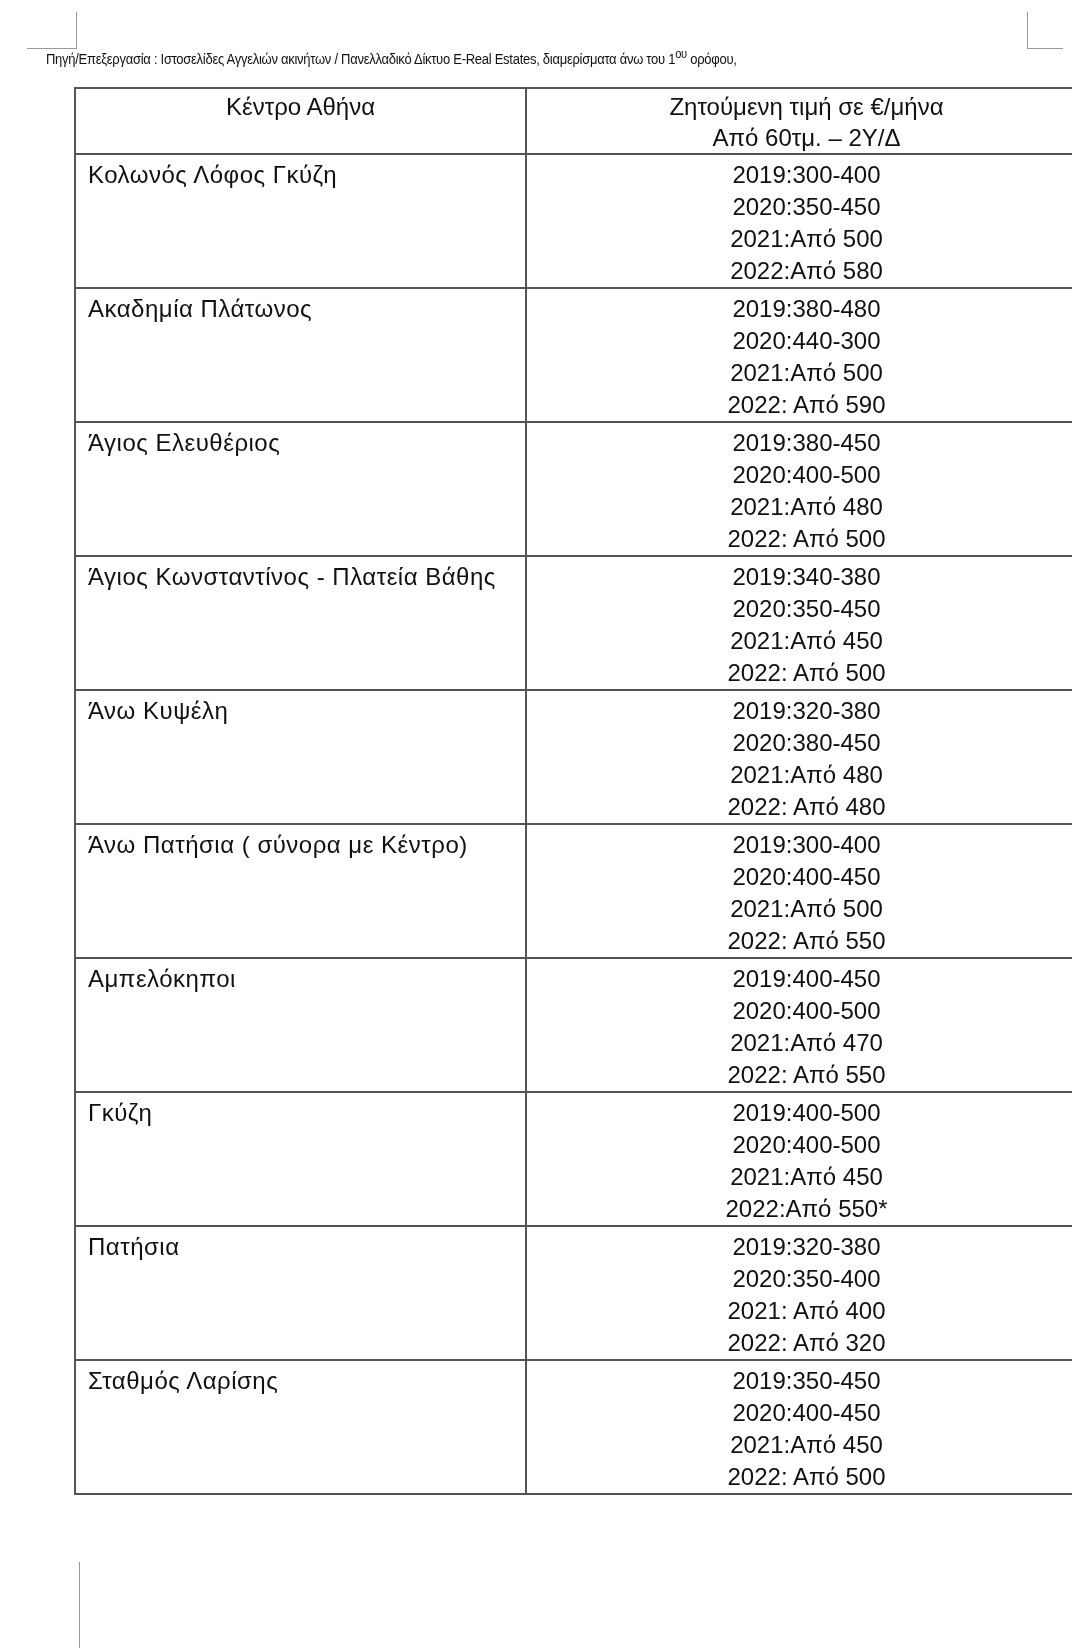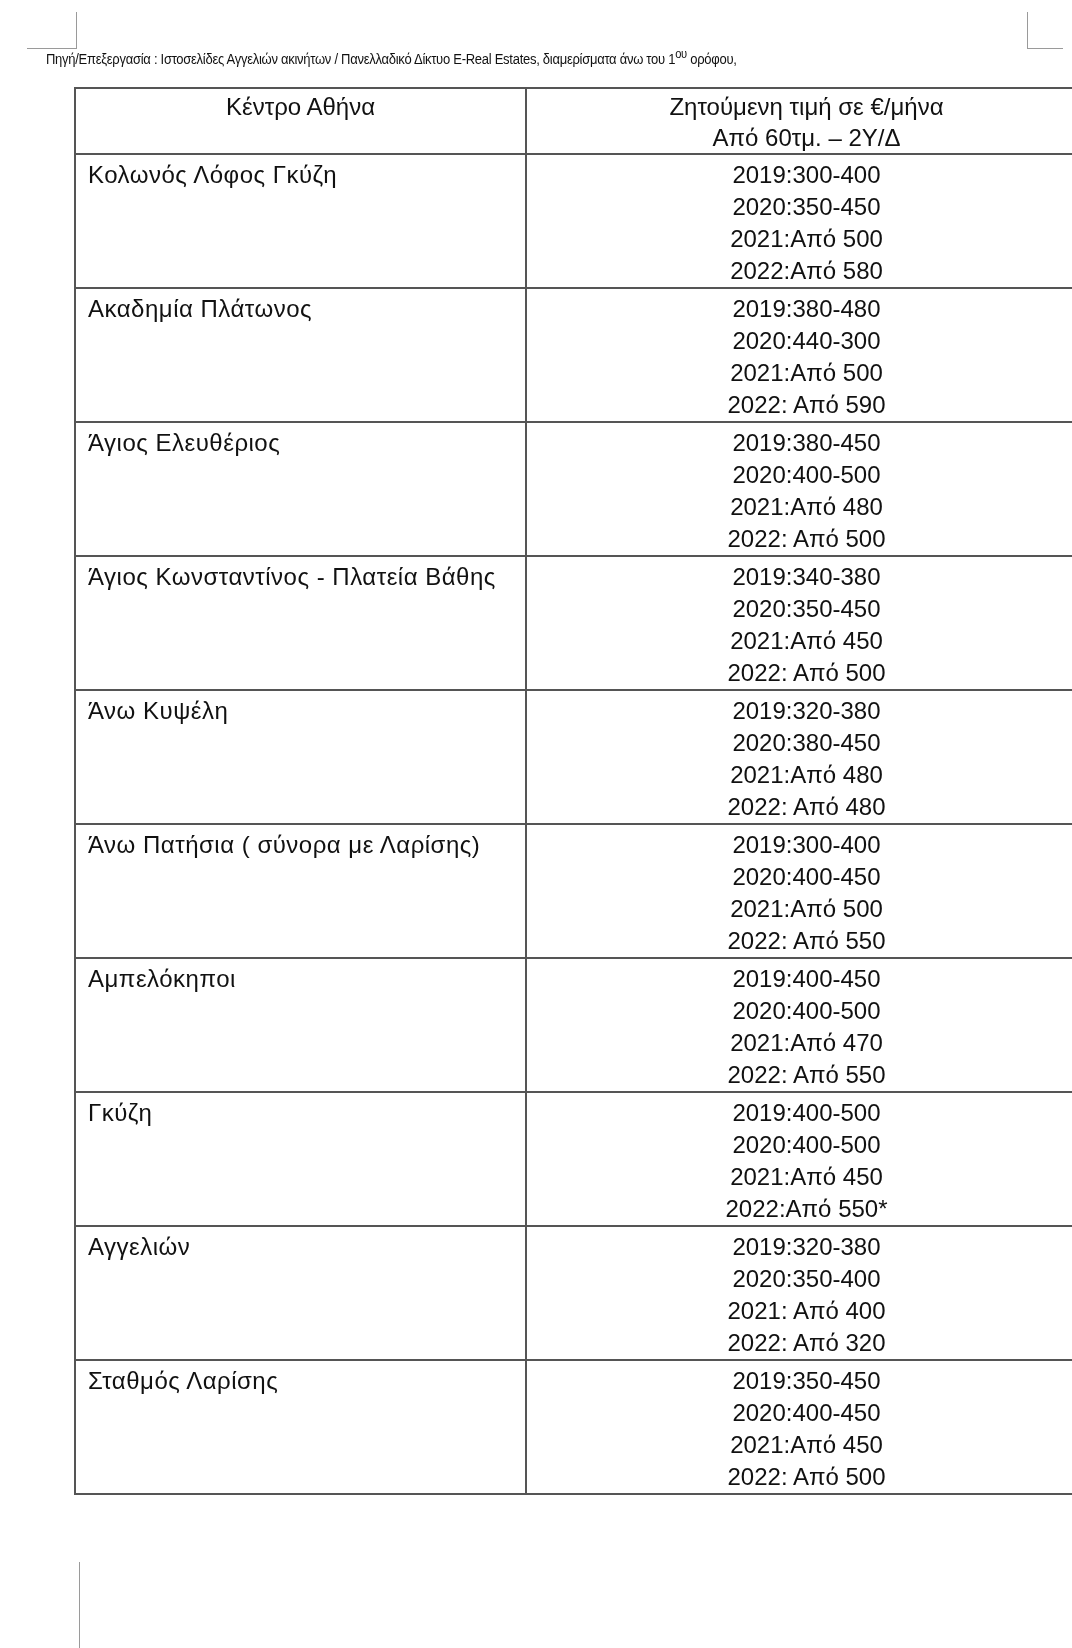--- a/index.html
+++ b/index.html
@@ -86,21 +86,21 @@
       <tr>
         <td class="area">Άνω Κυψέλη</td>
         <td class="prices">
           <span class="p">2019:320-380</span>
           <span class="p">2020:380-450</span>
           <span class="p">2021:Από 480</span>
           <span class="p bold">2022: Από 480</span>
         </td>
       </tr>
       <tr>
-        <td class="area">Άνω Πατήσια ( σύνορα με Λαρίσης)</td>
+        <td class="area">Άνω Πατήσια ( σύνορα με Κέντρο)</td>
         <td class="prices">
           <span class="p">2019:300-400</span>
           <span class="p">2020:400-450</span>
           <span class="p">2021:Από 500</span>
           <span class="p bold">2022: Από 550</span>
         </td>
       </tr>
       <tr>
         <td class="area">Αμπελόκηποι</td>
         <td class="prices">
@@ -113,21 +113,21 @@
       <tr>
         <td class="area">Γκύζη</td>
         <td class="prices">
           <span class="p">2019:400-500</span>
           <span class="p">2020:400-500</span>
           <span class="p">2021:Από 450</span>
           <span class="p bold">2022:Από 550*</span>
         </td>
       </tr>
       <tr>
-        <td class="area">Αγγελιών</td>
+        <td class="area">Πατήσια</td>
         <td class="prices">
           <span class="p">2019:320-380</span>
           <span class="p">2020:350-400</span>
           <span class="p">2021: Από 400</span>
           <span class="p bold">2022: Από 320</span>
         </td>
       </tr>
       <tr>
         <td class="area">Σταθμός Λαρίσης</td>
         <td class="prices">

